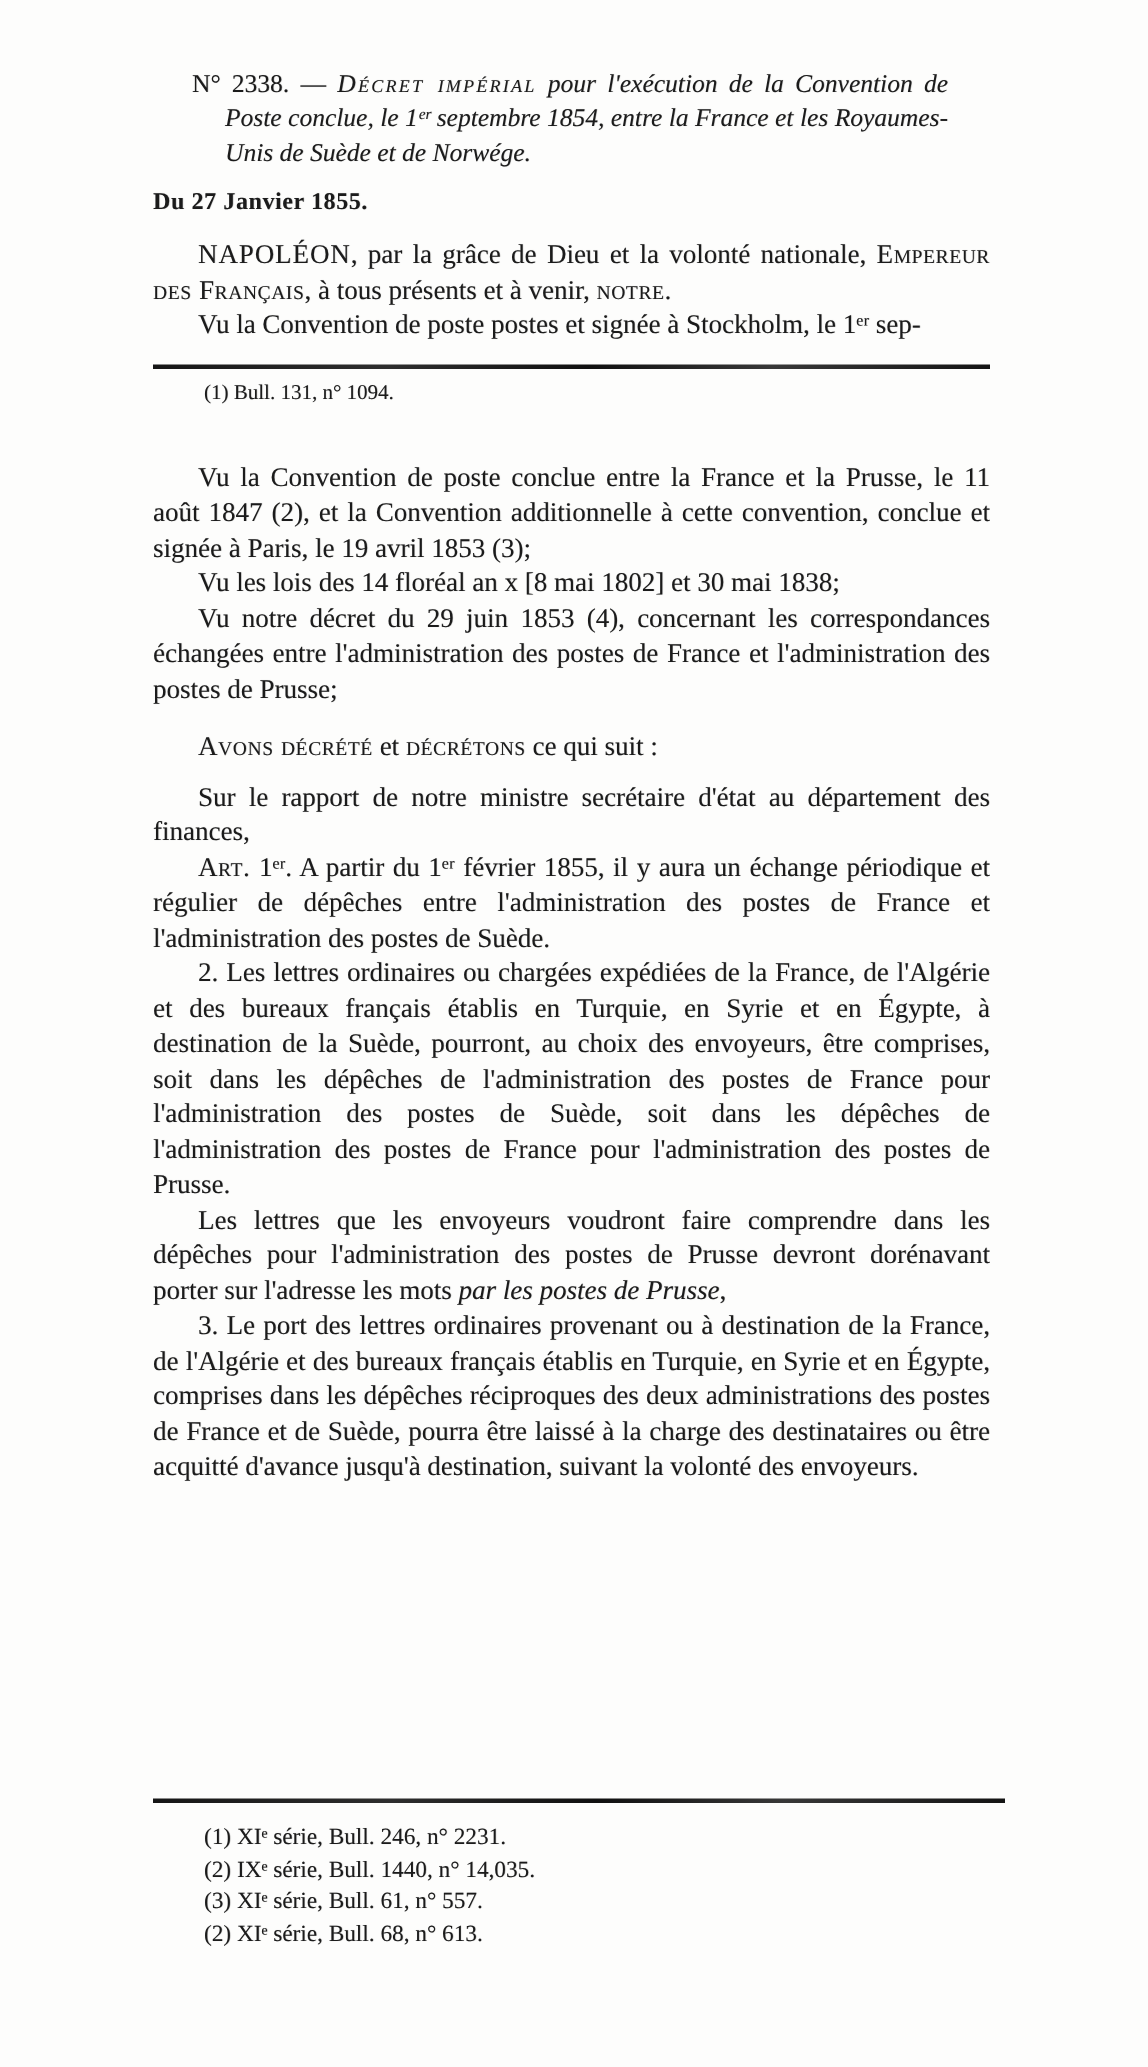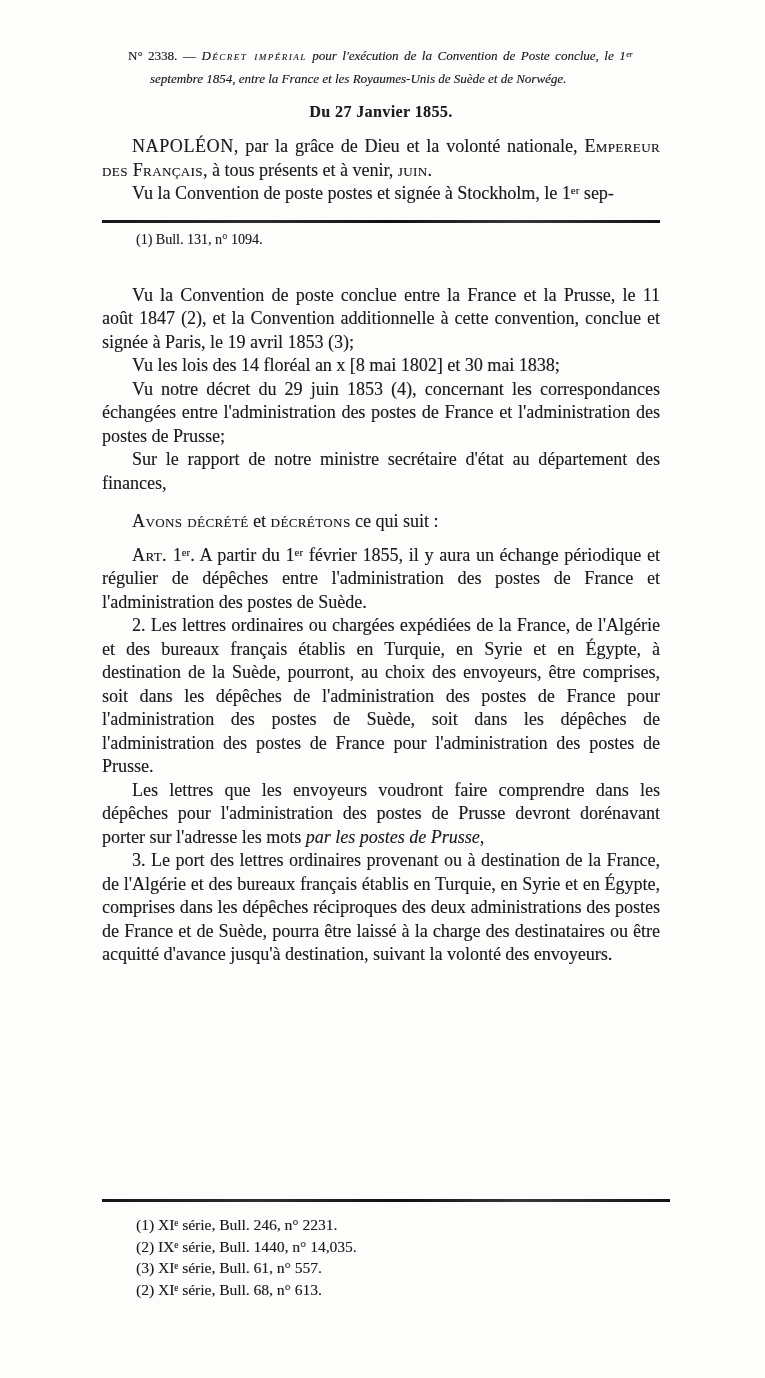--- a/index.html
+++ b/index.html
@@ -19,38 +19,38 @@
     position: absolute;
     left: 102px;
     top: 44px;
     width: 558px;
   }
 
   p { margin: 0; }
 
   
   .decree-heading {
-    font-size: 13px;
+    font-size: 17px;
     line-height: 23px;
     text-align: justify;
     margin-right: 28px;
     padding-left: 48px;
     text-indent: -22px;
   }
   .roman { font-style: normal; }
   .it { font-style: italic; }
   .sc-it {
     font-style: italic;
     font-variant: small-caps;
     letter-spacing: 1.5px;
   }
 
   .date-line {
     margin-top: 13px;
-    text-align: center;
+    text-align: left;
     font-size: 16px;
     font-weight: bold;
     letter-spacing: 0.4px;
   }
 
   .bodytext {
     font-size: 18px;
     line-height: 23.5px;
     text-align: justify;
   }
@@ -100,35 +100,35 @@
 </head>
 <body>
 
 <div class="page">
   <div class="column">
 
     <p class="decree-heading"><span class="roman">N° 2338. — </span><span class="sc-it">Décret impérial</span><span class="it"> pour l'exécution de la Convention de Poste conclue, le 1ᵉʳ septembre 1854, entre la France et les Royaumes-Unis de Suède et de Norwége.</span></p>
 
     <p class="date-line">Du 27 Janvier 1855.</p>
 
-    <p class="bodytext indent p-napoleon"><span class="napoleon-name">NAPOLÉON</span><span>, par la grâce de Dieu et la volonté nationale, </span><span class="sc">Empereur des Français</span><span>, à tous présents et à venir, </span><span class="sc">juin</span><span>.</span></p>
+    <p class="bodytext indent p-napoleon"><span class="napoleon-name">NAPOLÉON</span><span>, par la grâce de Dieu et la volonté nationale, </span><span class="sc">Empereur des Français</span><span>, à tous présents et à venir, </span><span class="sc">notre</span><span>.</span></p>
 
     <p class="bodytext indent">Vu la Convention de poste postes et signée à Stockholm, le 1ᵉʳ sep-</p>
 
     <div class="rule rule-top"></div>
 
     <p class="fn-top">(1) Bull. 131, n° 1094.</p>
 
     <div class="main">
       <p class="bodytext indent">Vu la Convention de poste conclue entre la France et la Prusse, le 11 août 1847 (2), et la Convention additionnelle à cette convention, conclue et signée à Paris, le 19 avril 1853 (3);</p>
       <p class="bodytext indent">Vu les lois des 14 floréal an x [8 mai 1802] et 30 mai 1838;</p>
       <p class="bodytext indent">Vu notre décret du 29 juin 1853 (4), concernant les correspondances échangées entre l'administration des postes de France et l'administration des postes de Prusse;</p>
+      <p class="bodytext indent decree-line"><span class="sc">Avons décrété</span><span> et </span><span class="sc">décrétons</span><span> ce qui suit :</span></p>
+
       <p class="bodytext indent">Sur le rapport de notre ministre secrétaire d'état au département des finances,</p>
-
-      <p class="bodytext indent decree-line"><span class="sc">Avons décrété</span><span> et </span><span class="sc">décrétons</span><span> ce qui suit :</span></p>
 
       <p class="bodytext indent"><span class="sc">Art.</span><span> 1ᵉʳ. A partir du 1ᵉʳ février 1855, il y aura un échange périodique et régulier de dépêches entre l'administration des postes de France et l'administration des postes de Suède.</span></p>
 
       <p class="bodytext indent">2. Les lettres ordinaires ou chargées expédiées de la France, de l'Algérie et des bureaux français établis en Turquie, en Syrie et en Égypte, à destination de la Suède, pourront, au choix des envoyeurs, être comprises, soit dans les dépêches de l'administration des postes de France pour l'administration des postes de Suède, soit dans les dépêches de l'administration des postes de France pour l'administration des postes de Prusse.</p>
 
       <p class="bodytext indent"><span>Les lettres que les envoyeurs voudront faire comprendre dans les dépêches pour l'administration des postes de Prusse devront dorénavant porter sur l'adresse les mots </span><span class="it">par les postes de Prusse</span><span>,</span></p>
 
 
       <p class="bodytext indent">3. Le port des lettres ordinaires provenant ou à destination de la France, de l'Algérie et des bureaux français établis en Turquie, en Syrie et en Égypte, comprises dans les dépêches réciproques des deux administrations des postes de France et de Suède, pourra être laissé à la charge des destinataires ou être acquitté d'avance jusqu'à destination, suivant la volonté des envoyeurs.</p>
     </div>

